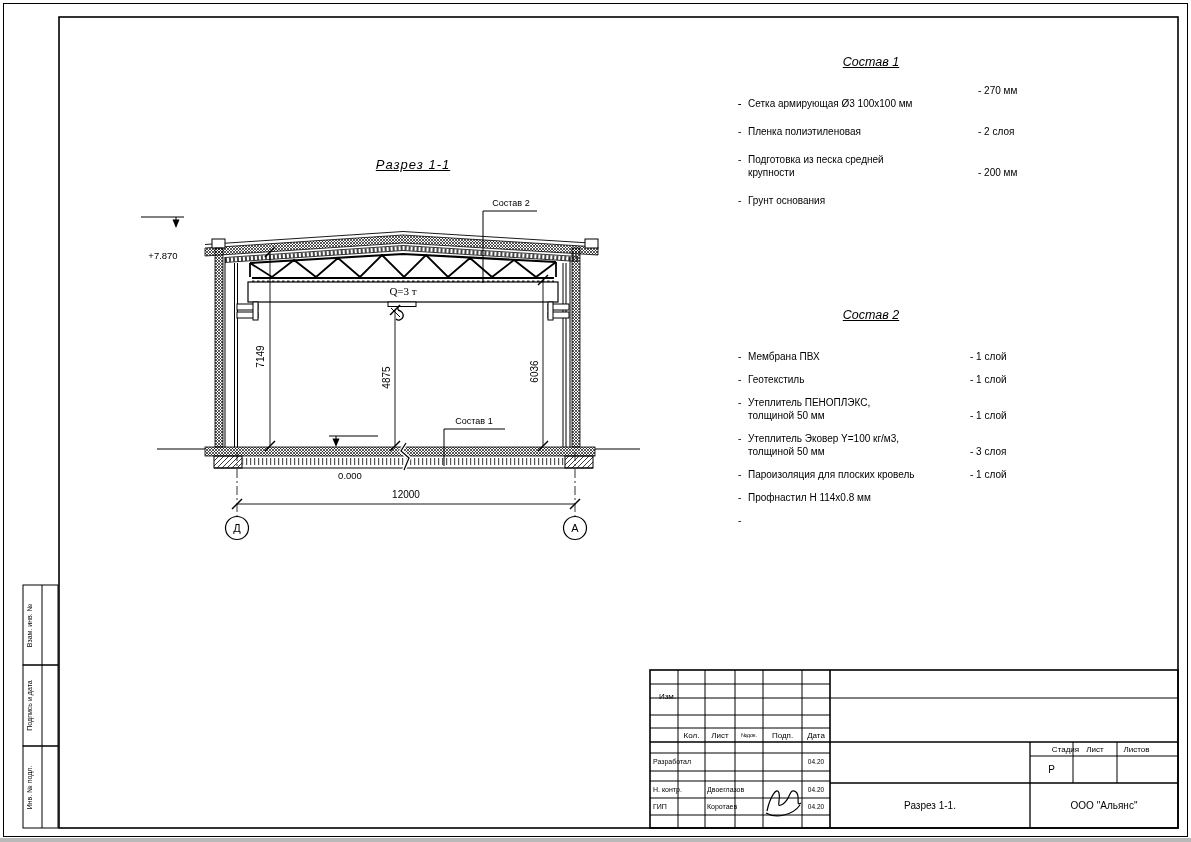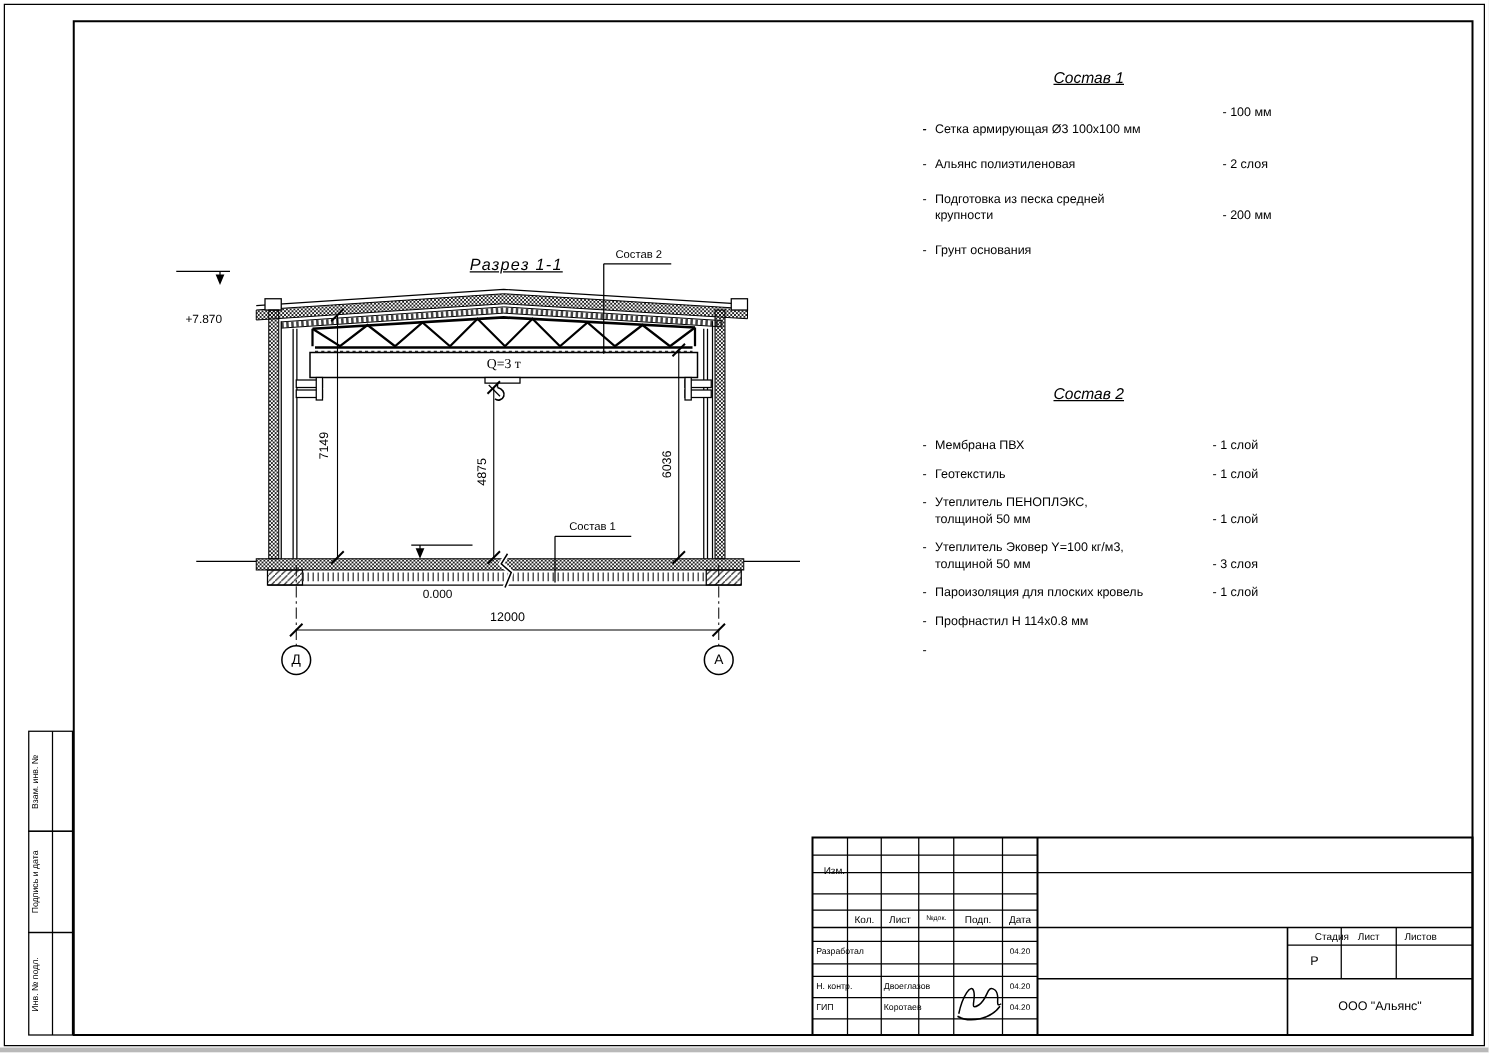--- a/index.html
+++ b/index.html
@@ -2,21 +2,21 @@
 <html><head>
 <meta charset="utf-8">
 <style>
   html,body{margin:0;padding:0;background:#e8e8e8;}
   .page{position:relative;width:1191px;height:842px;background:#ffffff;overflow:hidden;
         font-family:"Liberation Sans", sans-serif;color:#000;}
   svg{position:absolute;left:0;top:0;}
   .t{position:absolute;white-space:nowrap;color:#000;}
   .ctr{text-align:center;}
   .vdim{transform:rotate(-90deg);transform-origin:center;}
-  .drawing-title{font-size:13px;font-style:italic;text-decoration:underline;letter-spacing:1px;margin-top:47px;}
+  .drawing-title{font-size:13px;font-style:italic;text-decoration:underline;letter-spacing:1px;}
   .lvl{font-size:9.5px;margin-top:47px;}
   .leader-lbl{font-size:9px;}
   .dim{font-size:10px;}
   .axis{font-size:11px;line-height:22px;width:22px;height:22px;}
   .crane{font-size:11px;font-family:Liberation Serif, serif;}
   .list{position:absolute;width:300px;}
   .list-title{font-size:12.5px;font-style:italic;text-decoration:underline;text-align:center;width:266px;margin-bottom:28px;}
   .item{position:relative;margin-bottom:15px;padding-left:10px;font-size:10px;line-height:13px;}
   .list2 .item{margin-bottom:10px;}
   .dash{position:absolute;left:0;top:0;}
@@ -195,30 +195,30 @@
 <div class="t dim ctr vdim" style="left:357px;top:371px;width:60px;height:13px;">4875</div>
 <div class="t dim ctr vdim" style="left:505px;top:365px;width:60px;height:13px;">6036</div>
 <div class="t dim ctr" style="left:376px;top:489px;width:60px;">12000</div>
 <div class="t axis ctr" style="left:226px;top:517px;">Д</div>
 <div class="t axis ctr" style="left:564px;top:517px;">А</div>
 
 <div class="list list1" style="left:738px;top:55px;">
   <div class="list-title">Состав 1</div>
   <div class="item">
     <span class="dash">-</span>
-    <span class="item-value">- 100 мм</span>
+    <span class="item-value">- 270 мм</span>
   </div>
   <div class="item">
     <span class="dash">-</span>
     <span class="item-name">Сетка армирующая Ø3 100х100 мм</span>
     <span class="item-value"></span>
   </div>
   <div class="item">
     <span class="dash">-</span>
-    <span class="item-name">Альянс полиэтиленовая</span>
+    <span class="item-name">Пленка полиэтиленовая</span>
     <span class="item-value">-  2 слоя</span>
   </div>
   <div class="item">
     <span class="dash">-</span>
     <span class="item-name">Подготовка из песка средней
 крупности</span>
     <span class="item-value">- 200 мм</span>
   </div>
   <div class="item">
     <span class="dash">-</span>
@@ -284,16 +284,17 @@
 <div class="t tb-role" style="left:707px;top:785px;">Двоеглазов</div>
 <div class="t tb-date" style="left:802px;top:785px;">04.20</div>
 <div class="t tb-role" style="left:653px;top:802px;">ГИП</div>
 <div class="t tb-role" style="left:707px;top:802px;">Коротаев</div>
 <div class="t tb-date" style="left:802px;top:802px;">04.20</div>
 
 <div class="t tb ctr" style="left:1044px;top:743px;width:43px;">Стадия</div>
 <div class="t tb ctr" style="left:1073px;top:743px;width:44px;">Лист</div>
 <div class="t tb ctr" style="left:1117px;top:743px;width:39px;">Листов</div>
 <div class="t tb-big ctr" style="left:1030px;top:756px;width:43px;height:27px;line-height:27px;">Р</div>
+<div class="t tb-big ctr" style="left:830px;top:783px;width:200px;height:45px;line-height:45px;">Разрез 1-1.</div>
 <div class="t tb-big ctr" style="left:1030px;top:783px;width:148px;height:45px;line-height:45px;">ООО "Альянс"</div>
 
 <div class="bottom-shadow"></div>
 </div>
 
 </body></html>

